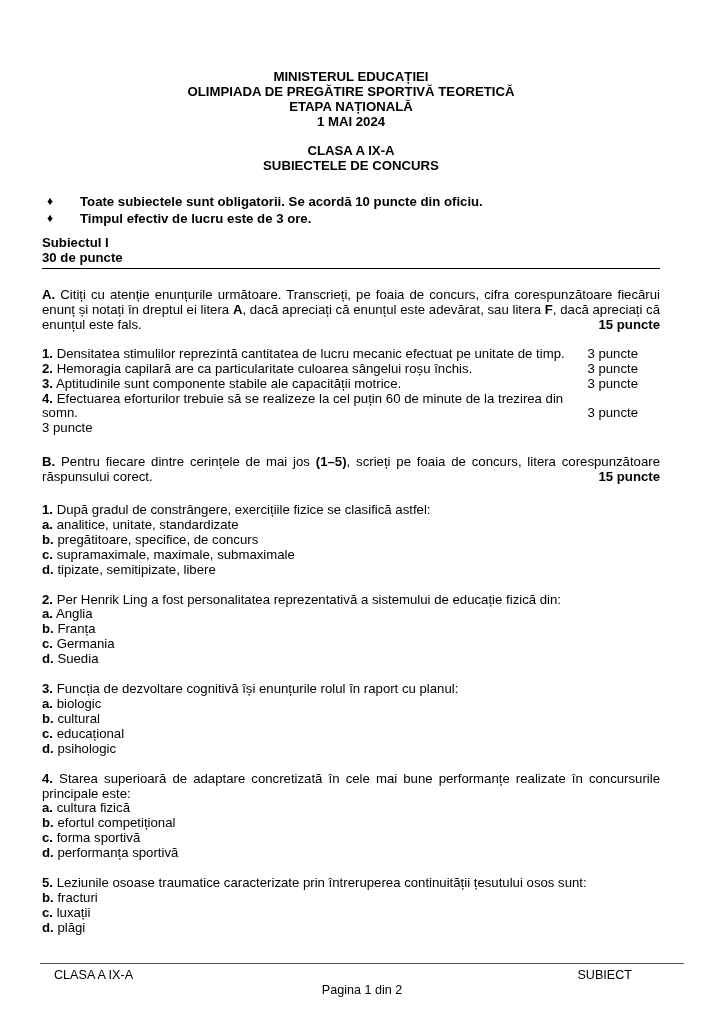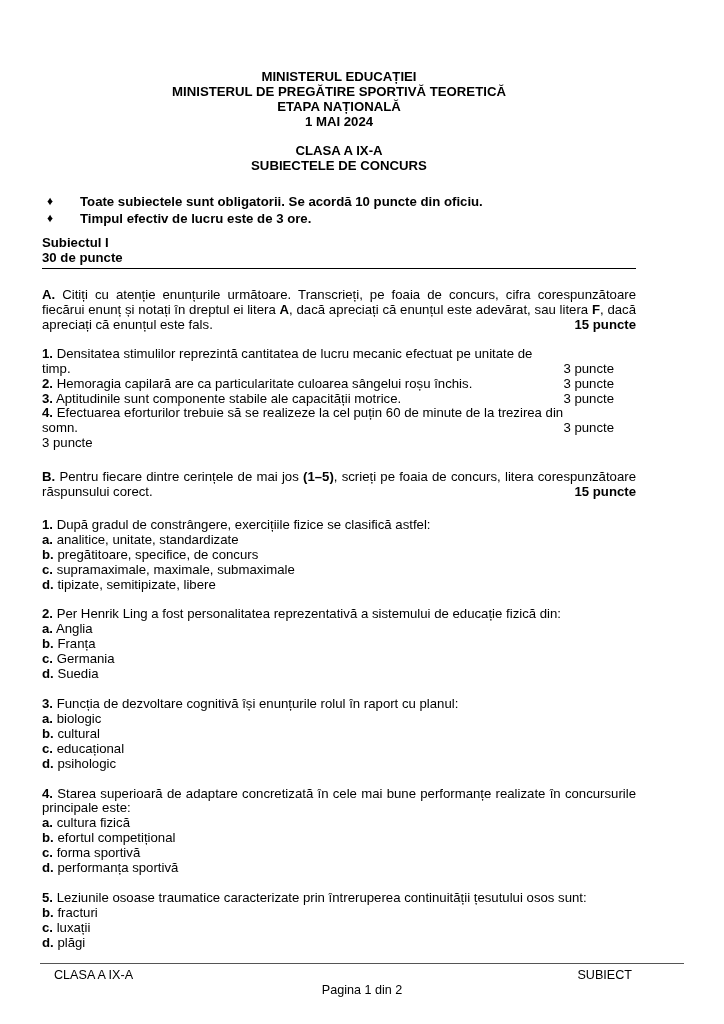--- a/index.html
+++ b/index.html
@@ -5,21 +5,21 @@
   html, body { margin: 0; padding: 0; }
   body {
     width: 724px; height: 1024px;
     background: #ffffff; color: #000000;
     font-family: "Liberation Sans", "DejaVu Sans", sans-serif;
     font-size: 13.2px; line-height: 1.13;
   }
   .page {
     position: relative; box-sizing: border-box;
     width: 724px; height: 1024px;
-    padding: 70px 88px 0 42px;
+    padding: 70px 64px 0 42px;
     overflow: hidden;
   }
   .b { font-weight: bold; }
   .center { text-align: center; }
   .hdr > div { font-weight: bold; }
   .hdr-gap { height: 14px; }
   .notes { margin-top: 22px; }
   .note { display: flex; font-weight: bold; margin-bottom: 2px; }
   .note .bullet { width: 33px; padding-left: 5px; font-size: 12px; flex: none; }
   .subj-row {
@@ -40,21 +40,21 @@
   .footer-row { display: flex; justify-content: space-between; padding: 4px 52px 0 14px; }
   .footer-page { text-align: center; margin-top: 1px; }
 </style>
 </head>
 <body>
 
 <div class="page">
 
   <div class="hdr center">
     <div>MINISTERUL EDUCAȚIEI</div>
-    <div>MINISTERUL DE PREGĂTIRE SPORTIVĂ TEORETICĂ</div>
+    <div>OLIMPIADA DE PREGĂTIRE SPORTIVĂ TEORETICĂ</div>
     <div>ETAPA NAȚIONALĂ</div>
     <div>1 MAI 2024</div>
     <div class="hdr-gap"></div>
     <div>CLASA A IX-A</div>
     <div>SUBIECTELE DE CONCURS</div>
   </div>
 
   <div class="notes">
     <div class="note">
       <span class="bullet">♦</span>

